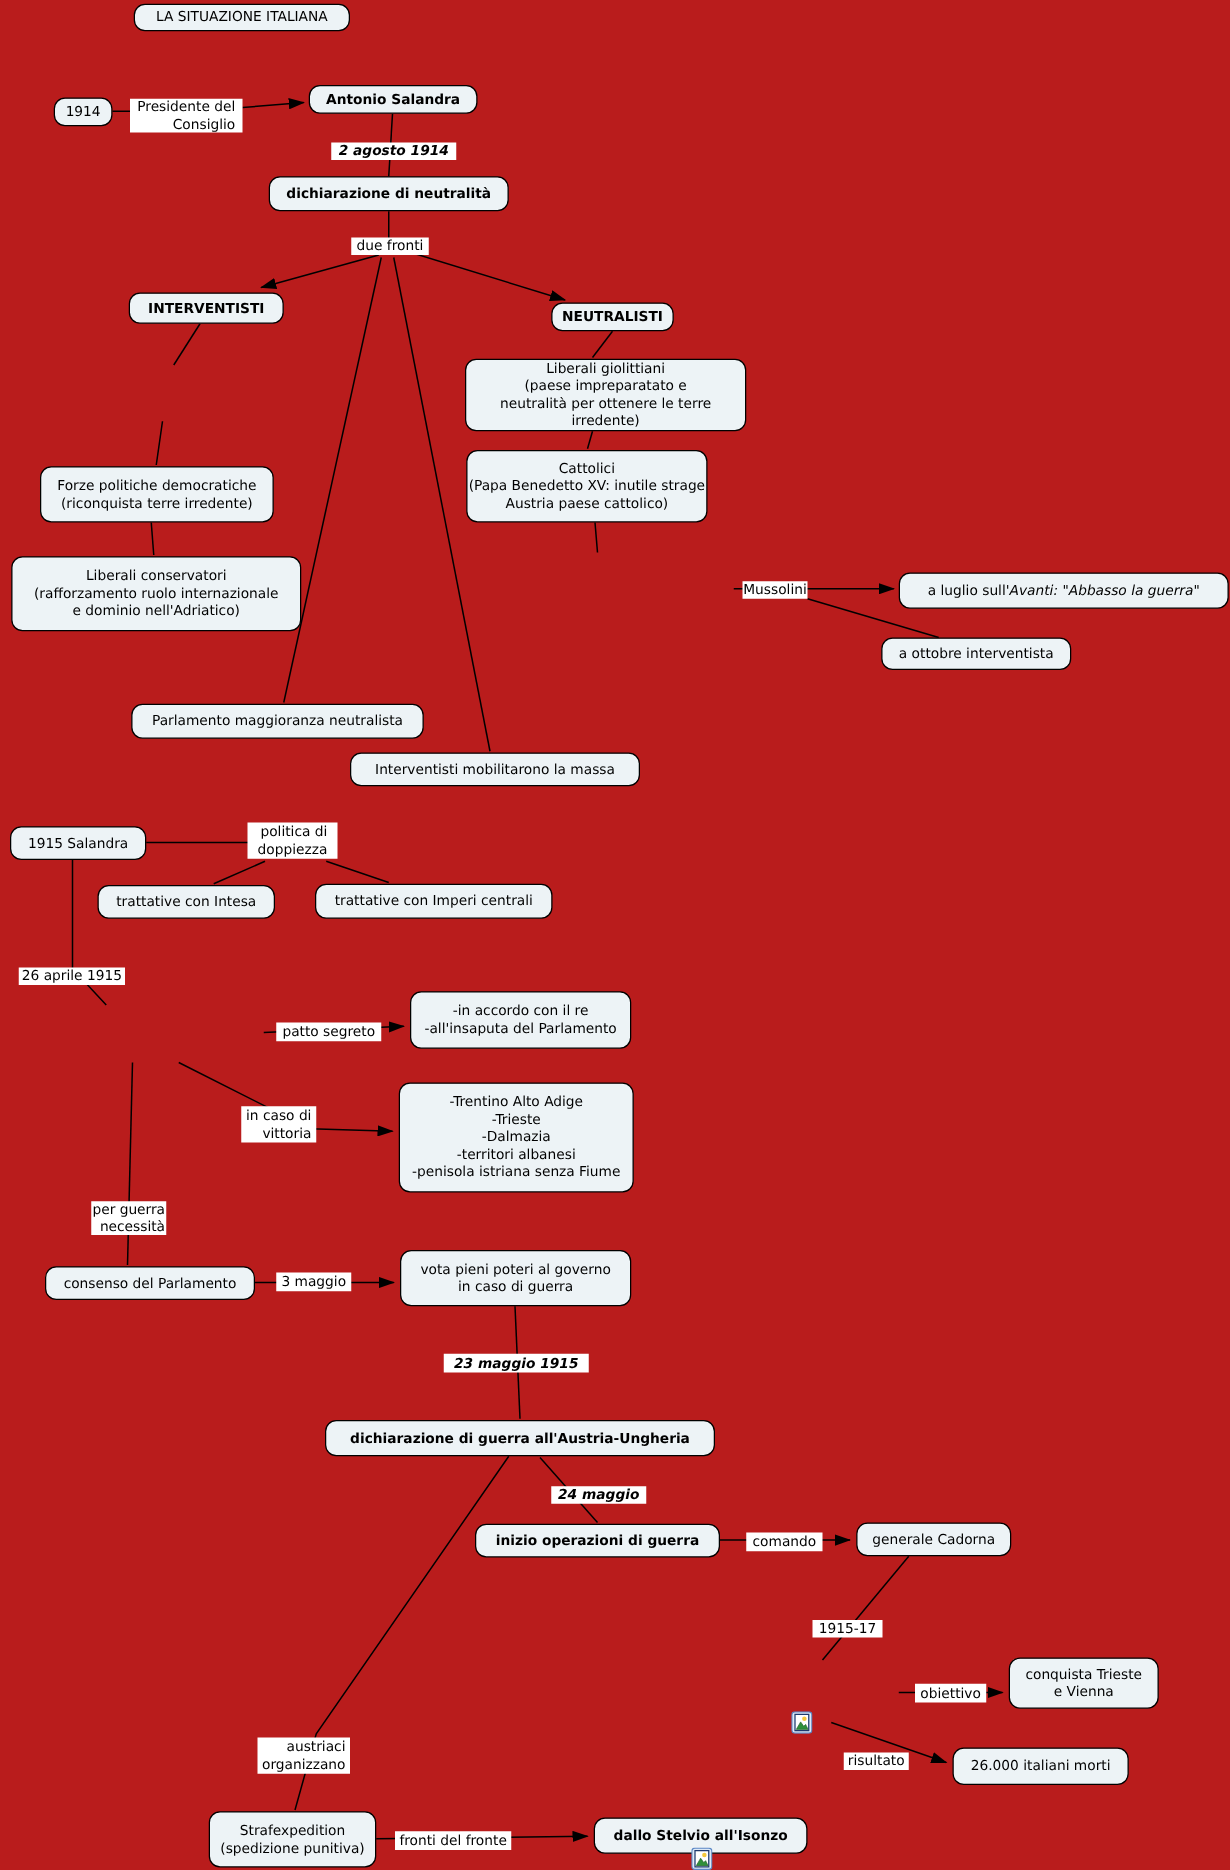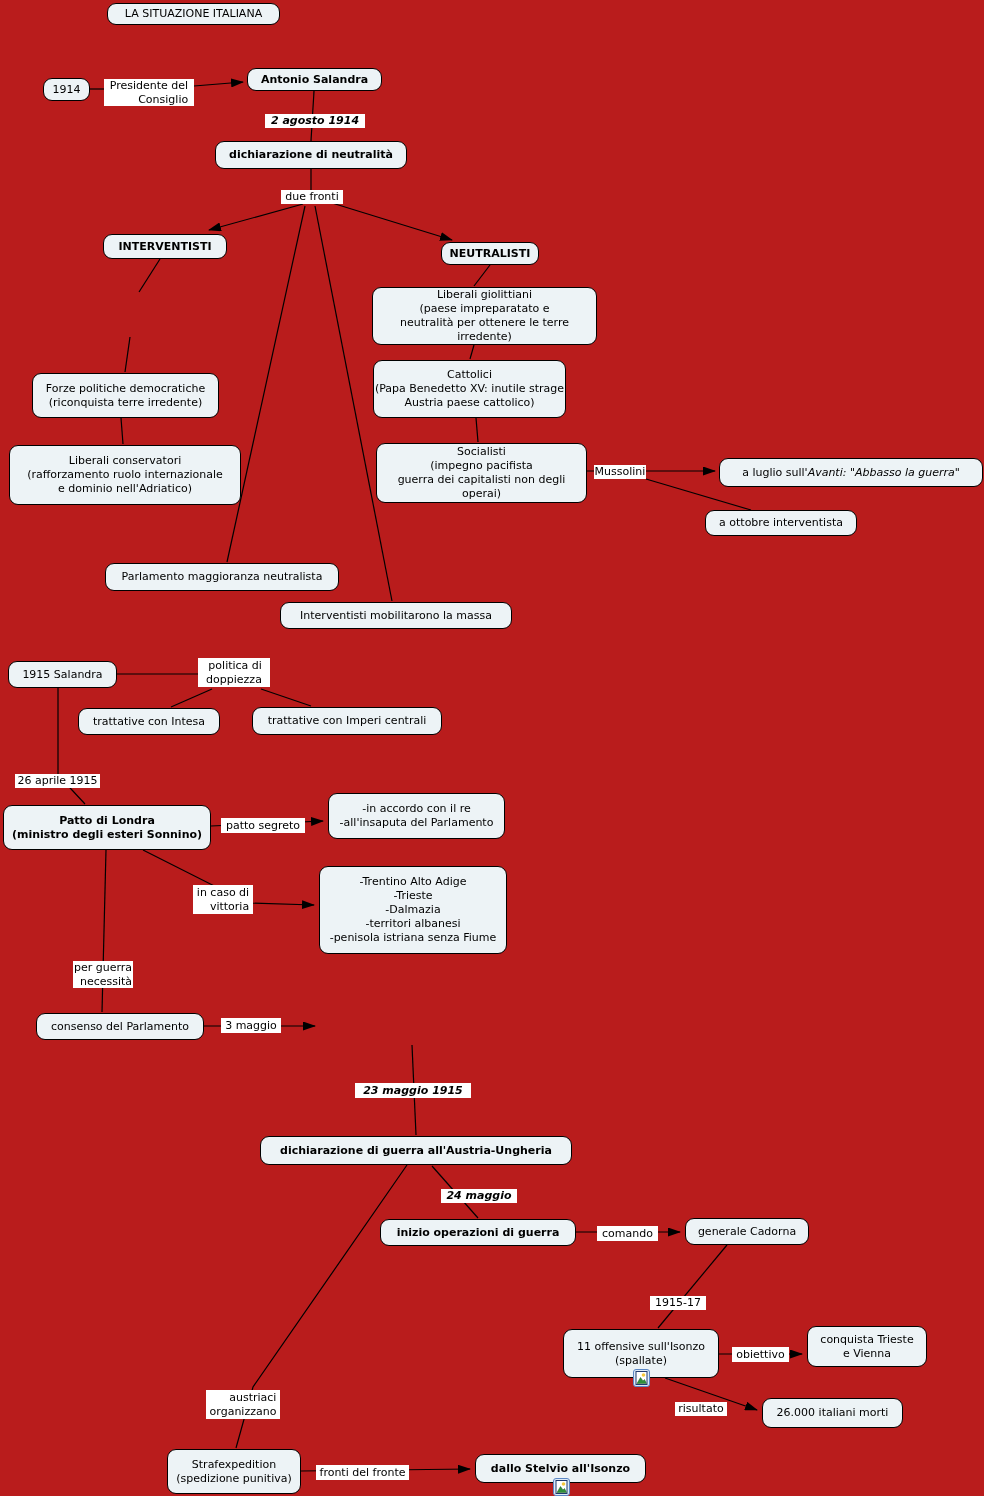--- a/index.html
+++ b/index.html
@@ -81,45 +81,40 @@
   <div class="node" style="left:9px;top:445px;width:232px;height:60px">Liberali conservatori
 (rafforzamento ruolo internazionale
 e dominio nell'Adriatico)</div>
   <div class="node bold" style="left:441px;top:242px;width:98px;height:23px">NEUTRALISTI</div>
   <div class="node" style="left:372px;top:287px;width:225px;height:58px">Liberali giolittiani
 (paese impreparatato e
 neutralità per ottenere le terre irredente)</div>
   <div class="node" style="left:373px;top:360px;width:193px;height:58px">Cattolici
 (Papa Benedetto XV: inutile strage
 Austria paese cattolico)</div>
-  <div class="node" style="left:376px;top:443px;width:211px;height:60px">Socialisti
-(impegno pacifista
-guerra dei capitalisti non degli operai)</div>
   <div class="node" style="left:719px;top:458px;width:264px;height:29px;flex-direction:row"><span class="nowrap">a luglio sull'</span><span class="it nowrap">Avanti: "Abbasso la guerra"</span></div>
   <div class="node" style="left:705px;top:510px;width:152px;height:26px">a ottobre interventista</div>
   <div class="node" style="left:105px;top:563px;width:234px;height:28px">Parlamento maggioranza neutralista</div>
   <div class="node" style="left:280px;top:602px;width:232px;height:27px">Interventisti mobilitarono la massa</div>
   <div class="node" style="left:8px;top:661px;width:109px;height:27px">1915 Salandra</div>
   <div class="node" style="left:78px;top:708px;width:142px;height:27px">trattative con Intesa</div>
   <div class="node" style="left:252px;top:707px;width:190px;height:28px">trattative con Imperi centrali</div>
-  <div class="node bold" style="left:3px;top:805px;width:208px;height:45px">Patto di Londra
-(ministro degli esteri Sonnino)</div>
   <div class="node" style="left:328px;top:793px;width:177px;height:46px">-in accordo con il re
 -all'insaputa del Parlamento</div>
   <div class="node" style="left:319px;top:866px;width:188px;height:88px">-Trentino Alto Adige
 -Trieste
 -Dalmazia
 -territori albanesi
 -penisola istriana senza Fiume</div>
   <div class="node" style="left:36px;top:1013px;width:168px;height:27px">consenso del Parlamento</div>
+  <div class="node" style="left:320px;top:1000px;width:185px;height:45px">vota pieni poteri al governo
+in caso di guerra</div>
   <div class="node bold" style="left:260px;top:1136px;width:312px;height:29px">dichiarazione di guerra all'Austria-Ungheria</div>
   <div class="node bold" style="left:380px;top:1219px;width:196px;height:27px">inizio operazioni di guerra</div>
   <div class="node" style="left:685px;top:1218px;width:124px;height:27px">generale Cadorna</div>
-  <div class="node" style="left:563px;top:1329px;width:156px;height:49px">11 offensive sull'Isonzo
-(spallate)</div>
   <div class="node" style="left:807px;top:1326px;width:120px;height:41px">conquista Trieste
 e Vienna</div>
   <div class="node" style="left:762px;top:1398px;width:141px;height:30px">26.000 italiani morti</div>
   <div class="node" style="left:167px;top:1449px;width:134px;height:45px"><div style="font-weight:normal">Strafexpedition</div><div>(spedizione punitiva)</div></div>
   <div class="node bold" style="left:475px;top:1454px;width:171px;height:29px">dallo Stelvio all'Isonzo</div>
 
   <div class="label" style="left:104px;top:79px;width:90px;height:27px">Presidente del
 Consiglio</div>
   <div class="label bold" style="left:265px;top:114px;width:100px;height:14px">2 agosto 1914</div>
   <div class="label" style="left:281px;top:190px;width:62px;height:14px">due fronti</div>

